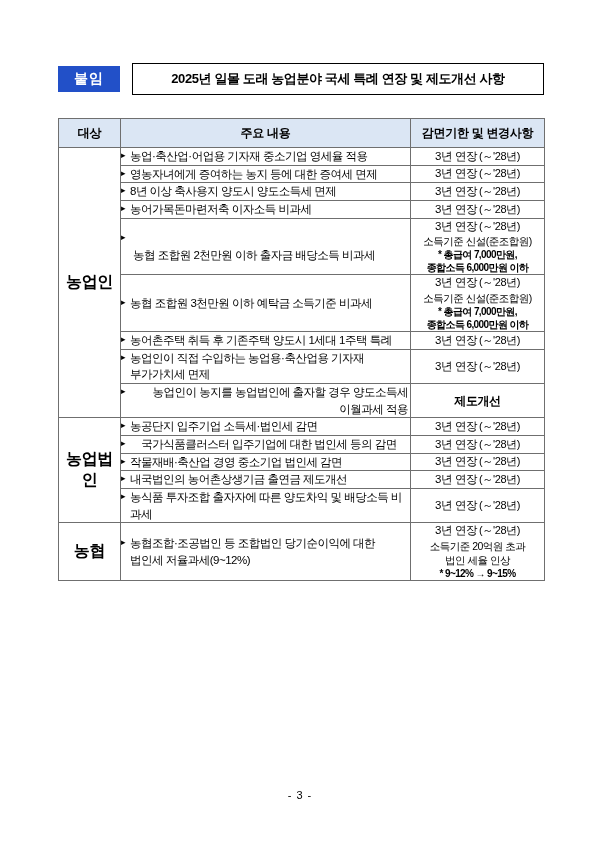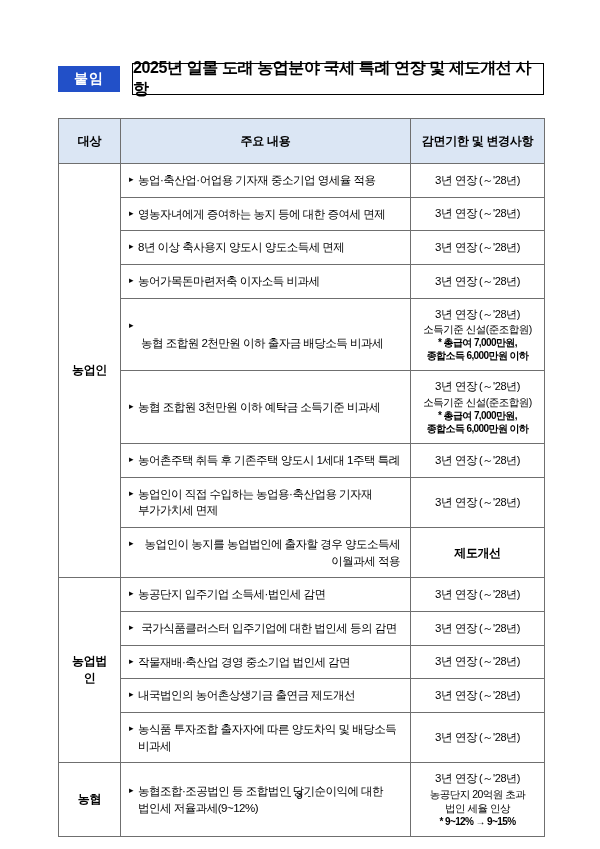--- a/index.html
+++ b/index.html
@@ -46,54 +46,54 @@
     margin-left: 12px;
     flex: 1;
     height: 30px;
     border: 1.5px solid #000;
     display: flex;
     align-items: center;
     justify-content: center;
     background: #fff;
   }
   .title-text {
-    font-size: 16px;
+    font-size: 13px;
     font-weight: bold;
     letter-spacing: -0.4px;
     color: #000;
   }
 
   
   table.main {
     position: absolute;
     top: 118px;
     left: 58px;
     width: 486px;
     border-collapse: collapse;
     table-layout: fixed;
   }
   table.main td, table.main th {
     border: 1px solid #6f6f6f;
-    padding: 8px;
+    padding: 0;
     vertical-align: middle;
   }
   thead th {
     background: #dbe6f4;
     height: 28px;
     font-size: 12px;
     font-weight: bold;
     letter-spacing: -0.3px;
   }
   .col-cat { width: 62px; }
   .col-desc { width: 290px; }
   .col-note { width: 134px; }
 
   td.cat {
     text-align: center;
-    font-size: 12px;
+    font-size: 16px;
     font-weight: bold;
     letter-spacing: -0.3px;
   }
   td.desc {
     padding: 7px 6px 7px 10px;
     font-size: 11.5px;
     letter-spacing: -0.5px;
     line-height: 1.45;
   }
   td.desc .bullet {
@@ -265,21 +265,21 @@
           <td class="note">
             <div><span class="ext">3년 연장</span><span style="margin-left: 2px;">(～'28년)</span></div>
           </td>
         </tr>
         <tr>
           <td class="cat" rowspan="1">농협</td>
           <td class="desc"><span class="bullet">▸</span><span class="txt" style="white-space: pre-line;">농협조합·조공법인 등 조합법인 당기순이익에 대한
 법인세 저율과세(9~12%)</span></td>
           <td class="note">
             <div><span class="ext">3년 연장</span><span style="margin-left: 2px;">(～'28년)</span></div>
-            <div class="sub" style="white-space: pre-line;">농공단지 20억원 초과
+            <div class="sub" style="white-space: pre-line;">소득기준 20억원 초과
 법인 세율 인상</div>
             <div class="fine" style="white-space: pre-line;">* 9~12% → 9~15%</div>
           </td>
         </tr>
       </tbody>
   </table>
 
   <div class="pagenum">- 3 -</div>
 
 </div>

